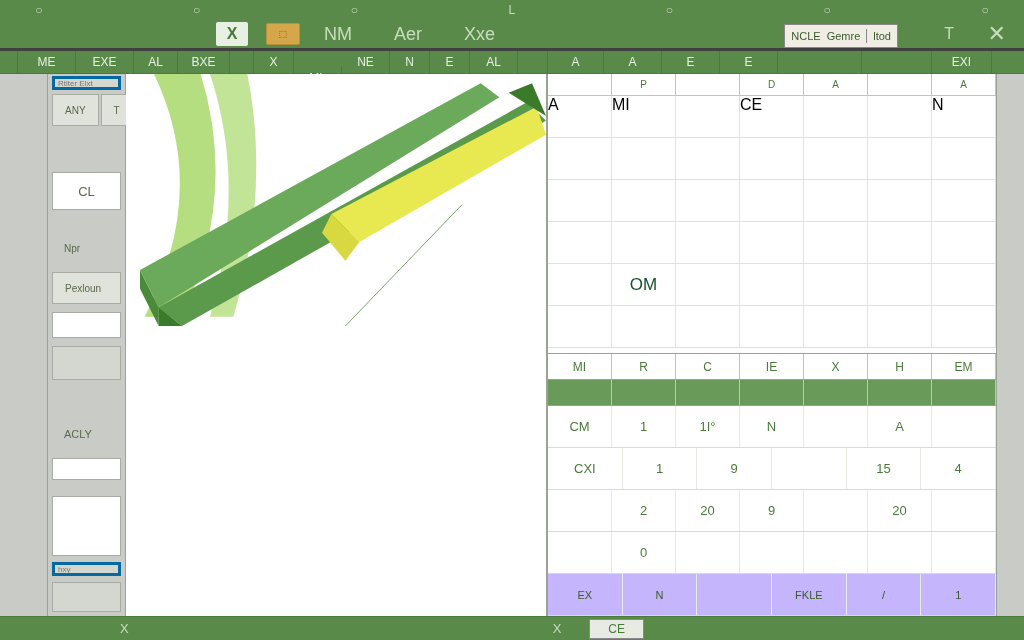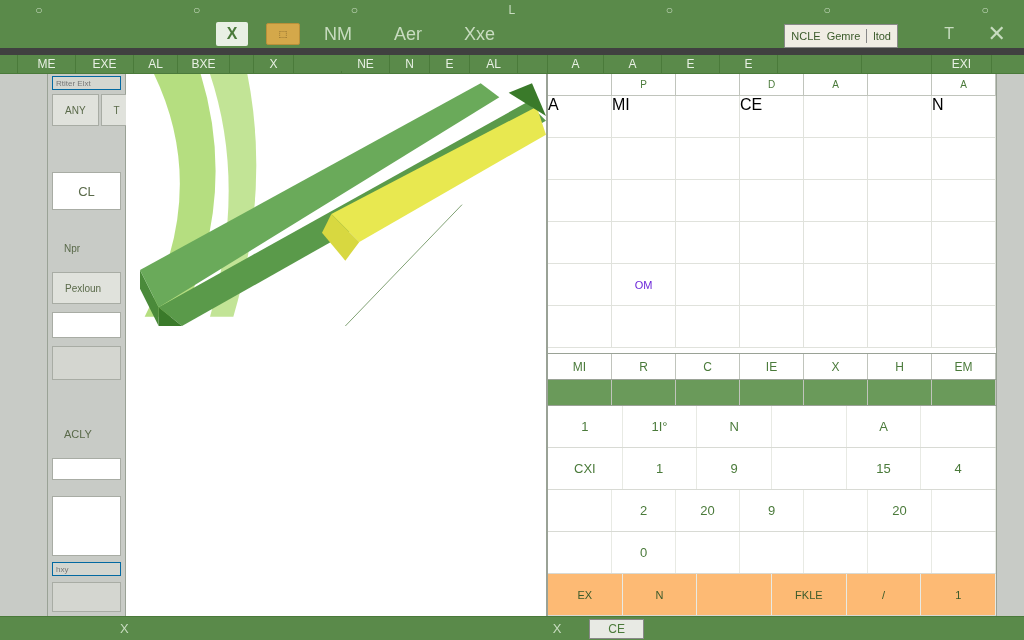--- a/index.html
+++ b/index.html
@@ -14,51 +14,51 @@
 .ribbon{height:34px;background:#5a8a4a;display:flex;align-items:center;padding:0 6px;gap:6px;position:relative}
 .ribbon .xicon{width:32px;height:24px;background:#e8f0e4;color:#4a7a3a;display:flex;align-items:center;justify-content:center;font-weight:bold;border-radius:2px;font-size:16px;margin-left:210px}
 .ribbon .goldicon{width:34px;height:22px;background:#d4a84a;border:1px solid #b8903a;border-radius:2px;display:flex;align-items:center;justify-content:center;font-size:9px;color:#6b5020;margin-left:12px}
 .ribbon .lbl{color:#c8dcc0;font-size:18px;padding:0 18px}
 .combo{position:absolute;right:126px;top:4px;height:24px;background:#f0ede4;border:1px solid #888;display:flex;align-items:center;padding:8px 6px;gap:6px;font-size:11px;color:#3a5a2a}
 .combo .sep{width:1px;height:14px;background:#888}
 .ribbon .Ticon{position:absolute;right:70px;color:#c8dcc0;font-size:16px}
 .ribbon .Xclose{position:absolute;right:18px;color:#c8dcc0;font-size:22px;font-weight:300}
 
 
-.colheads{height:26px;background:#5a8a4a;display:flex;border-top:7px solid #404040;border-bottom:1px solid #4a7a3a}
+.colheads{height:26px;background:#5a8a4a;display:flex;border-top:3px solid #404040;border-bottom:1px solid #4a7a3a}
 .colheads div{border-right:1px solid #4a7a3a;color:#e8f0e4;font-size:12px;display:flex;align-items:center;justify-content:center;height:100%}
 
 
 .body{flex:1;display:flex;position:relative;background:#c8cbc6}
 
 
 .leftcol{width:48px;background:#c8cbc6;border-right:1px solid #9aa296}
 .sidebar{width:78px;background:#c8cbc6;border-right:1px solid #9aa296;display:flex;flex-direction:column}
 .sidebar .sbox{height:32px;margin:4px;background:#e0e2dc;border:1px solid #a8aca4;font-size:10px;color:#5a6a4a;display:flex;align-items:center;padding:0 12px}
-.sidebar .tiny{height:14px;background:#d4d6d0;border:1px solid #0369a1;font-size:8px;color:#777;margin:2px 4px;padding:0 3px;display:flex;align-items:center}
+.sidebar .tiny{height:14px;background:#d4d6d0;border:3px solid #0369a1;font-size:8px;color:#777;margin:2px 4px;padding:0 3px;display:flex;align-items:center}
 .sidebar .gap{flex:1}
 
 
 .canvas{flex:1;background:#fff;position:relative;overflow:hidden;border-right:2px solid #9aa296}
 
 
 .rpanel{width:448px;background:#c8cbc6;display:flex;flex-direction:column;position:relative}
 .smallgrid{height:280px;background:#fff;margin:0;border-bottom:1px solid #9aa296;position:relative}
 .smallgrid .ghead{height:22px;display:flex;border-bottom:1px solid #c0c4bc}
 .smallgrid .ghead div{flex:1;border-right:1px solid #c0c4bc;font-size:10px;color:#4a7a3a;display:flex;align-items:center;justify-content:center}
 .smallgrid .grow{height:42px;display:flex;border-bottom:1px solid #e0e2dc}
 .smallgrid .grow div{flex:1;border-right:1px solid #e0e2dc}
-.omcell{font-size:11px;color:#6d28d9;display:flex;align-items:center;justify-content:center}
+.omcell{font-size:17px;color:#14532d;display:flex;align-items:center;justify-content:center}
 
 .rtable{flex:1;background:#fff;display:flex;flex-direction:column;position:relative}
 .rtable .thead{height:26px;display:flex;border-bottom:1px solid #9aa296}
 .rtable .thead div{flex:1;border-right:1px solid #c0c4bc;font-size:12px;color:#4a7a3a;display:flex;align-items:center;justify-content:center}
 .rtable .trow{height:42px;display:flex;border-bottom:1px solid #d8dad4}
 .rtable .trow div{flex:1;border-right:1px solid #e8eae4;font-size:13px;color:#4a7a3a;display:flex;align-items:center;justify-content:center}
-.rtable .hlrow{background:#fdba74}
+.rtable .hlrow{background:#c4b5fd}
 .rtable .hlrow div{color:#3a5a2a;font-size:11px}
 .rtable .greenhead{background:#6a9a5a}
 .rtable .greenhead div{color:#fff}
 
 
 .farright{width:28px;background:#c8cbc6;border-left:1px solid #9aa296}
 
 
 .status{height:28px;background:#5a8a4a;display:flex;align-items:center;border-top:1px solid #4a7a3a}
 .status .cell{height:20px;background:#e8eae4;border:1px solid #888;color:#4a7a3a;font-size:12px;display:flex;align-items:center;justify-content:center;margin-left:8px;padding:0 18px}
@@ -249,20 +249,21 @@
         <div class="thead greenhead">
             <div></div>
             <div></div>
             <div></div>
             <div></div>
             <div></div>
             <div></div>
             <div></div>
           </div>
         <div class="trow" id="rt-r0">
+            <div>CM</div>
             <div>1</div>
             <div>1I°</div>
             <div>N</div>
             <div></div>
             <div>A</div>
             <div></div>
           </div>
         <div class="trow" id="rt-r1">
             <div>CXI</div>
             <div>1</div>

